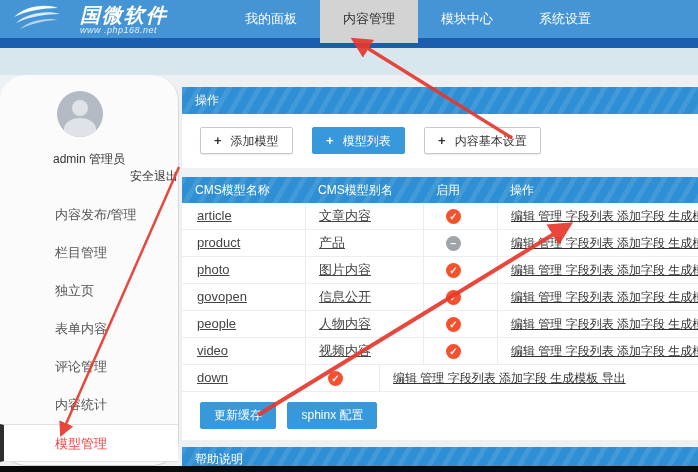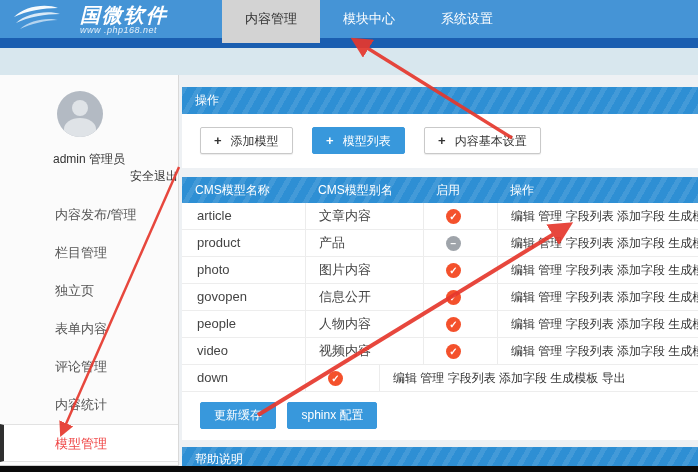--- a/index.html
+++ b/index.html
@@ -17,21 +17,21 @@
   .logo { position:absolute; left:10px; top:2px; display:flex; align-items:center; z-index:6; }
   .logo svg { width:52px; height:34px; }
   .brandtext { margin-left:18px; color:#fff; }
   .brandtitle { font-size:20px; font-weight:bold; font-style:italic; letter-spacing:2px; line-height:22px; }
   .brandurl { font-size:9px; font-style:italic; opacity:.85; line-height:9px; letter-spacing:.5px; }
   .nav { position:absolute; left:222px; top:0; height:38px; display:flex; z-index:6; }
   .nav-item { height:38px; line-height:38px; padding:0 23px; color:#fff; font-size:13px; cursor:pointer; white-space:nowrap; }
   .nav-item.active { background:#d3d3d3; color:#333; height:43px; z-index:7; }
   
   .sidebar { position:absolute; left:0; top:75px; width:179px; height:391px; background:#fbfbfb;
-             border-right:1px solid #d9d9d9; border-bottom:1px solid #cfcfcf; z-index:3; }
+             border-right:1px solid #d9d9d9; border-bottom:1px solid #cfcfcf; z-index:3;border-radius:26px; }
   .avatar { position:absolute; left:57px; top:16px; width:46px; height:46px; border-radius:50%;
             background:#b3bac3; overflow:hidden; }
   .avatar .head { position:absolute; left:15px; top:9px; width:16px; height:16px; border-radius:50%; background:#dfe3e7; }
   .avatar .body { position:absolute; left:7px; top:27px; width:32px; height:22px; border-radius:50% 50% 0 0; background:#dfe3e7; }
   .username { position:absolute; top:76px; width:100%; text-align:center; font-size:12px; color:#333; }
   .logout { position:absolute; top:93px; width:100%; text-align:right; font-size:12px; color:#333; cursor:pointer; }
   .smenu { position:absolute; top:121px; left:0; width:100%; }
   .smenu-item { height:38px; line-height:38px; padding-left:55px; font-size:13px; color:#555; cursor:pointer; }
   .smenu-item.active { background:#fff; color:#ef4444; border-top:1px solid #e2e2e2; border-bottom:1px solid #e2e2e2;
                        border-left:4px solid #2f2f2f; padding-left:51px; }
@@ -46,21 +46,21 @@
   .btn { display:inline-block; height:27px; line-height:25px; padding:0 13px; font-size:12px; border-radius:2px;
          margin-right:15px; cursor:pointer; vertical-align:top; }
   .btn.default { background:#fff; border:1px solid #c9c9c9; color:#333; box-shadow:0 1px 1px rgba(0,0,0,.08); }
   .btn.primary { background:#3898dc; border:1px solid #3898dc; color:#fff; }
   .btn .plus { font-weight:bold; margin-right:9px; font-size:13px; }
   .card2 { position:absolute; left:182px; top:177px; width:690px; z-index:2; }
   .thead { height:26px; display:flex; }
   .thead .th { line-height:26px; padding-left:13px; }
   .col1 { width:123px; } .col2 { width:118px; } .col3 { width:74px; } .col4 { width:375px; }
   .trow { height:27px; display:flex; background:#fff; border-bottom:1px solid #ededed; }
-  .trow .td { line-height:26px; font-size:13px; color:#444; overflow:hidden; white-space:nowrap; }
+  .trow .td { line-height:26px; font-size:13px; color:#444; overflow:hidden; white-space:nowrap;text-decoration:underline; }
   .trow .td.c1 { padding-left:15px; }
   .trow .td.c2 { padding-left:13px; border-left:1px solid #ececec; }
   .trow .td.c3 { border-left:1px solid #ececec; }
   .trow .td.c4 { padding-left:13px; border-left:1px solid #ececec; font-size:12px; color:#333; overflow:visible; }
   .stat { display:inline-block; width:15px; height:15px; border-radius:50%; margin:6px 0 0 22px;
           color:#fff; font-size:10px; line-height:15px; text-align:center; font-weight:bold; }
   .stat.on { background:#f4512c; }
   .stat.off { background:#9fa4aa; }
   .tfoot { background:#fff; height:48px; padding:10px 0 0 18px; white-space:nowrap; }
   .card3 { position:absolute; left:182px; top:447px; width:690px; height:25px; line-height:25px; padding-left:13px; z-index:2; }
@@ -81,20 +81,21 @@
     <path d="M6 21 C16 11 38 8 50 12 C36 12 18 15 6 21 Z" fill="#ffffff" opacity="0.8"></path>
     <path d="M10 27 C19 18 38 15 48 18 C36 18 20 22 10 27 Z" fill="#ffffff" opacity="0.6"></path>
   </svg>
   <div class="brandtext">
     <div class="brandtitle">国微软件</div>
     <div class="brandurl">www .php168.net</div>
   </div>
 </div>
 
 <div class="nav">
+  <div class="nav-item">我的面板</div>
   <div class="nav-item active">内容管理</div>
   <div class="nav-item">模块中心</div>
   <div class="nav-item">系统设置</div>
 
 </div>
 
 <div class="sidebar">
   <div class="avatar">
     <div class="head"></div>
     <div class="body"></div>

